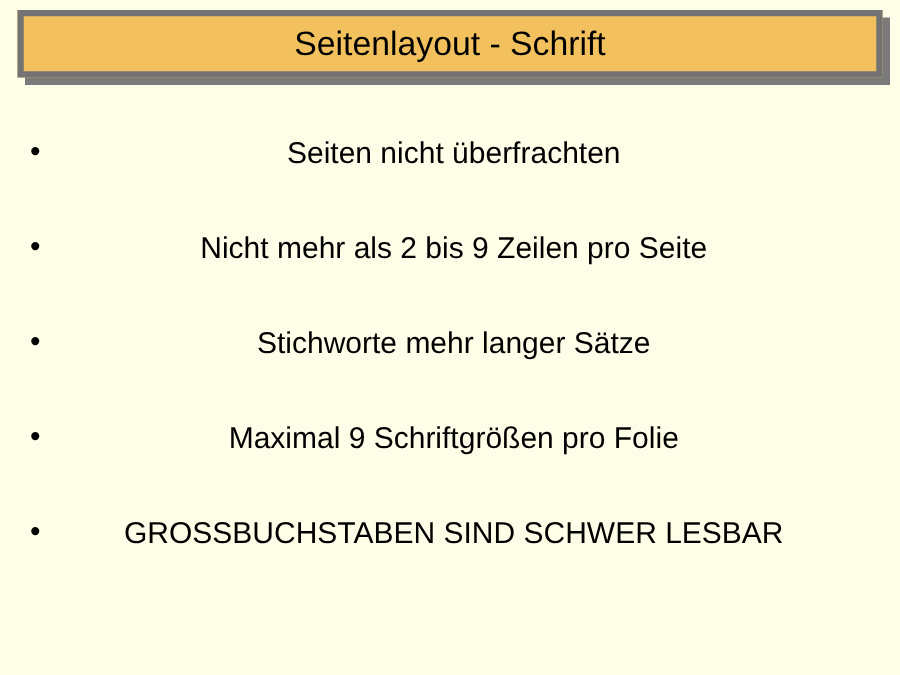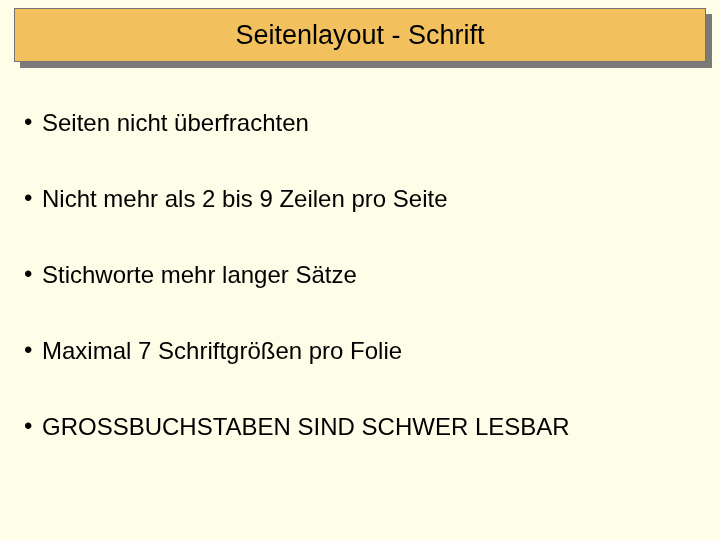--- a/index.html
+++ b/index.html
@@ -30,21 +30,21 @@
       height: 54px;
       background: #7a7a7a;
     }
     .title-box {
       position: absolute;
       top: 0;
       left: 0;
       width: 692px;
       height: 54px;
       background: #f2c15e;
-      border: 1px solid #737373;
+      border: 5px solid #737373;
       display: flex;
       align-items: center;
       justify-content: center;
     }
     .title-text {
       font-size: 27px;
       color: #000;
       font-weight: normal;
     }
     .bullet-list {
@@ -64,20 +64,21 @@
     .bullet-dot {
       display: inline-block;
       width: 18px;
       flex-shrink: 0;
       font-size: 24px;
       line-height: 1.2;
     }
     .bullet-text {
       flex: 1;
       line-height: 1.25;
+      text-align: center;
     }
   </style>
 </head>
 <body>
 
 <div class="title-wrapper">
   <div class="title-shadow"></div>
   <div class="title-box">
     <span class="title-text">Seitenlayout - Schrift</span>
   </div>
@@ -91,19 +92,19 @@
   <li class="bullet-item">
     <span class="bullet-dot">•</span>
     <span class="bullet-text">Nicht mehr als 2 bis 9 Zeilen pro Seite</span>
   </li>
   <li class="bullet-item">
     <span class="bullet-dot">•</span>
     <span class="bullet-text">Stichworte mehr langer Sätze</span>
   </li>
   <li class="bullet-item">
     <span class="bullet-dot">•</span>
-    <span class="bullet-text">Maximal 7 Schriftgrößen pro Folie</span>
+    <span class="bullet-text">Maximal 9 Schriftgrößen pro Folie</span>
   </li>
   <li class="bullet-item">
     <span class="bullet-dot">•</span>
     <span class="bullet-text">GROSSBUCHSTABEN SIND SCHWER LESBAR</span>
   </li>
 </ul>
 
 </body></html>

